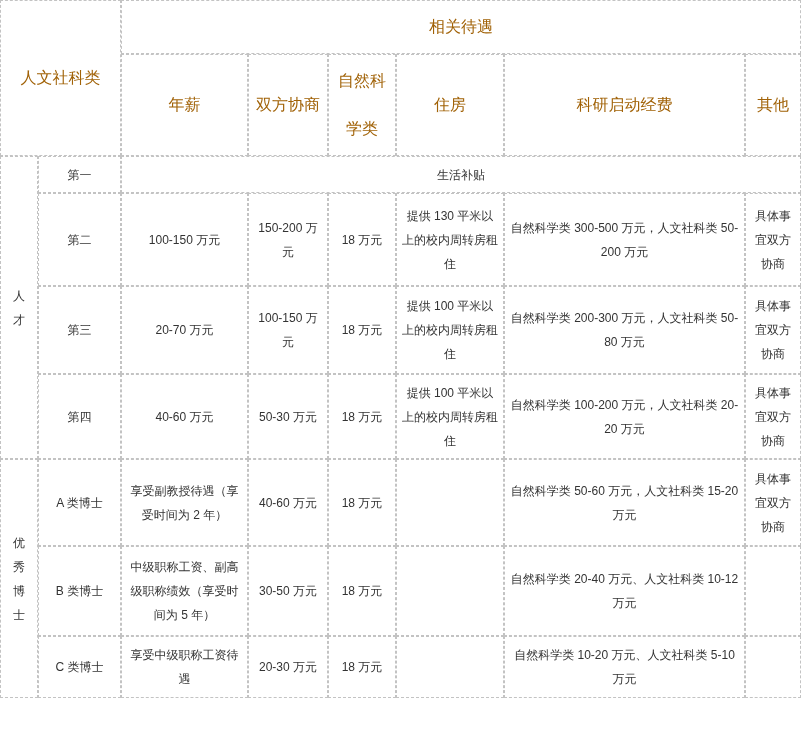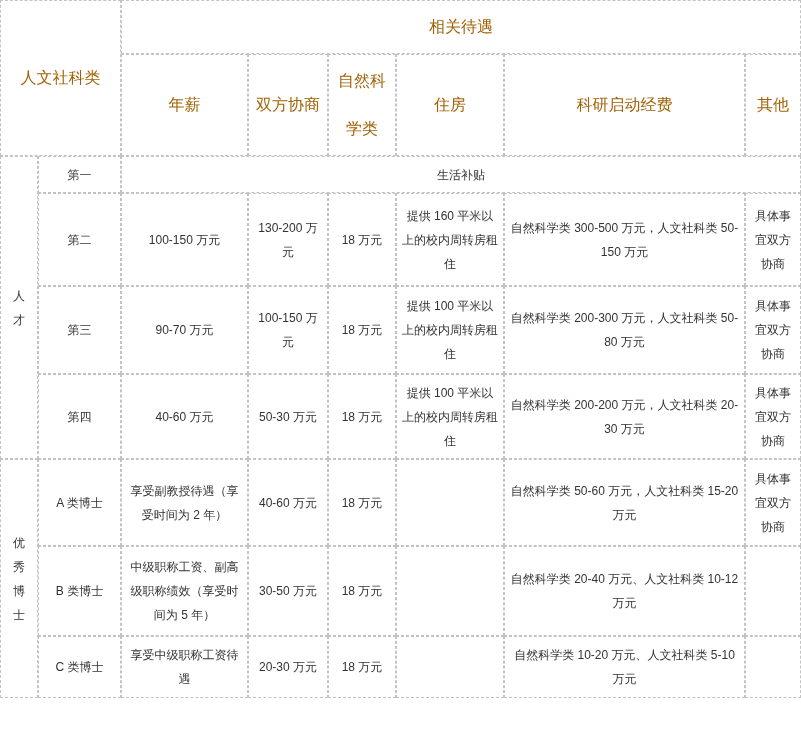--- a/index.html
+++ b/index.html
@@ -90,44 +90,44 @@
     <tr class="rh3">
       <td rowspan="4" class="vlabel">人
 才</td>
       <td>第一</td>
       <td colspan="6">生活补贴</td>
     </tr>
 
     <tr class="rh4">
       <td>第二</td>
       <td>100-150 万元</td>
-      <td>130-200 万元</td>
+      <td>150-200 万元</td>
       <td>18 万元</td>
-      <td>提供 160 平米以上的校内周转房租住</td>
-      <td>自然科学类 300-500 万元，人文社科类 50-150 万元</td>
+      <td>提供 130 平米以上的校内周转房租住</td>
+      <td>自然科学类 300-500 万元，人文社科类 50-200 万元</td>
       <td>具体事宜双方协商</td>
     </tr>
 
     <tr class="rh5">
       <td>第三</td>
-      <td>90-70 万元</td>
+      <td>20-70 万元</td>
       <td>100-150 万元</td>
       <td>18 万元</td>
       <td>提供 100 平米以上的校内周转房租住</td>
       <td>自然科学类 200-300 万元，人文社科类 50-80 万元</td>
       <td>具体事宜双方协商</td>
     </tr>
 
     <tr class="rh6">
       <td>第四</td>
       <td>40-60 万元</td>
       <td>50-30 万元</td>
       <td>18 万元</td>
       <td>提供 100 平米以上的校内周转房租住</td>
-      <td>自然科学类 200-200 万元，人文社科类 20-30 万元</td>
+      <td>自然科学类 100-200 万元，人文社科类 20-20 万元</td>
       <td>具体事宜双方协商</td>
     </tr>
 
     <tr class="rh7">
       <td rowspan="3" class="vlabel">优
 秀
 博
 士</td>
       <td>A 类博士</td>
       <td>享受副教授待遇（享受时间为 2 年）</td>

